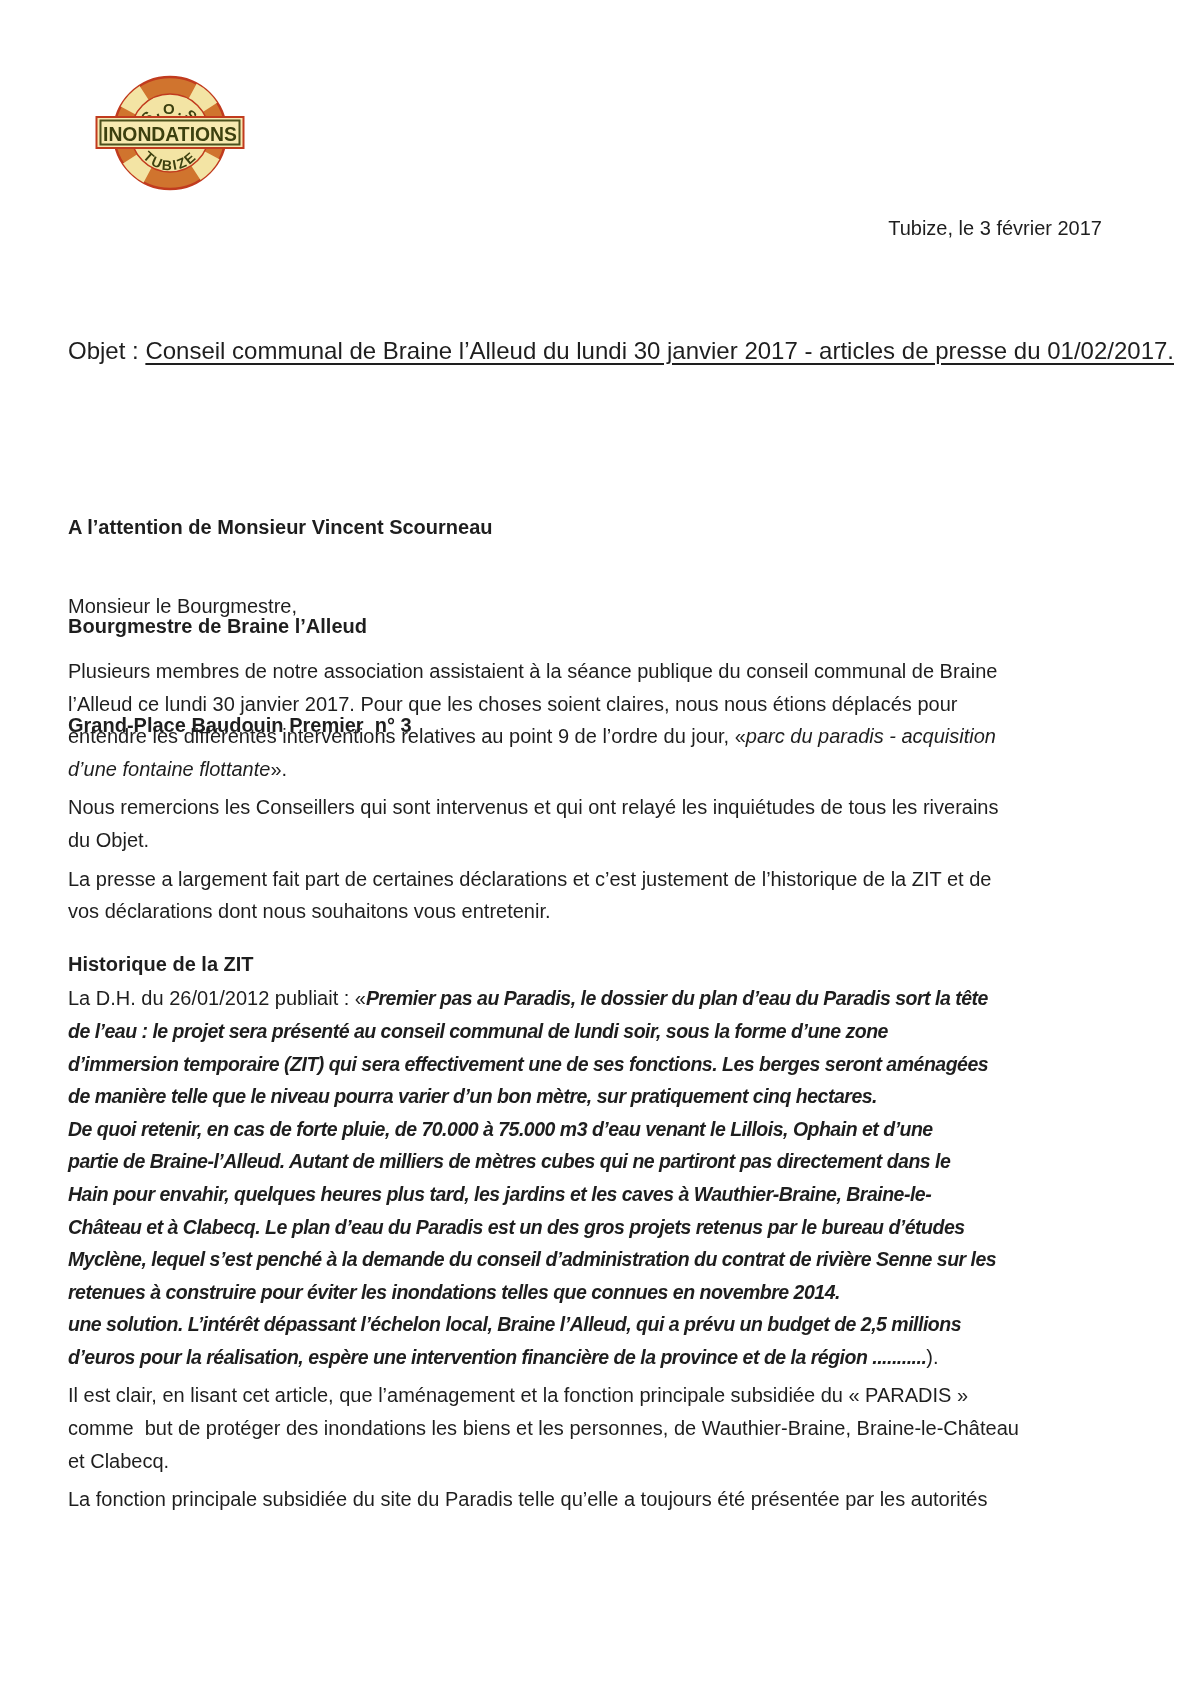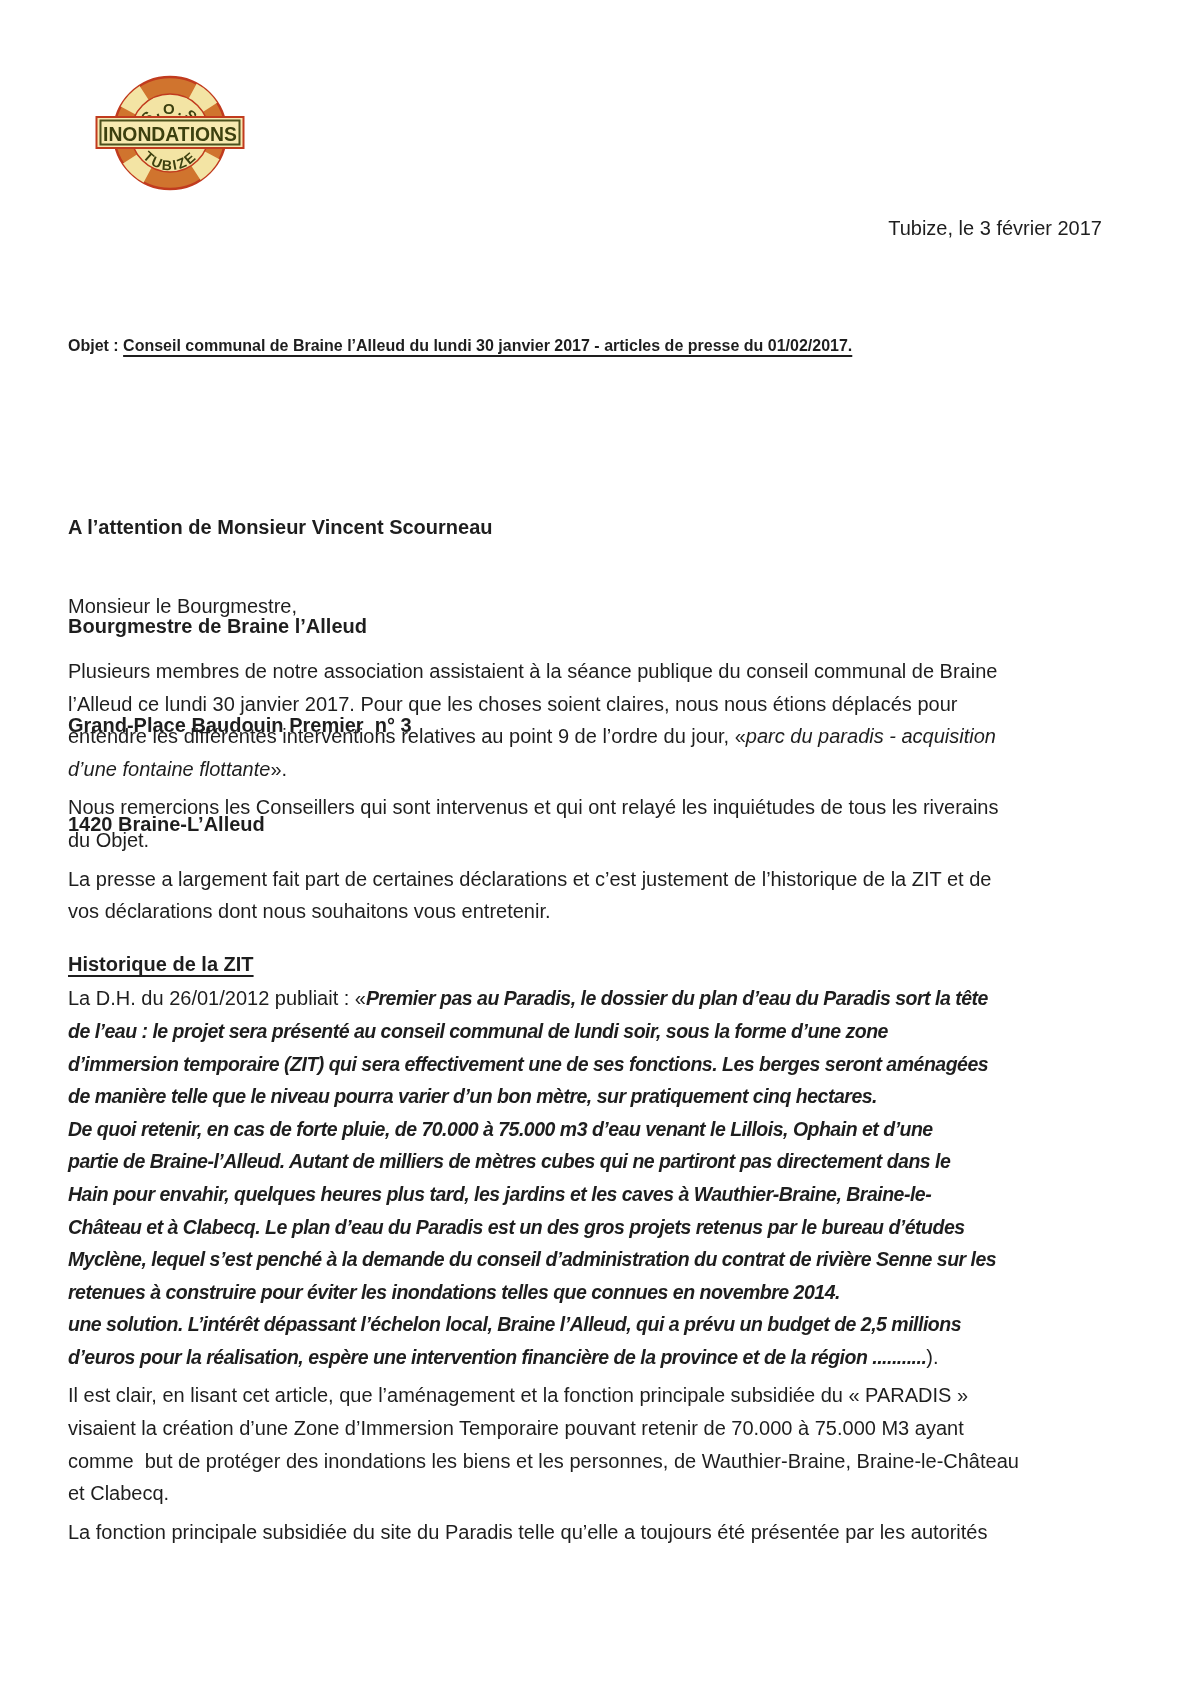--- a/index.html
+++ b/index.html
@@ -10,41 +10,41 @@
   
   .logo { position:absolute; top:72px; left:95px; width:150px; height:122px; }
   .logo svg { display:block; }
   
   .date-line {
     position:absolute; top:217px; left:0; right:88px;
     font-size:20px; text-align:right; white-space:pre;margin-left:31px;
   }
   .subject-line {
     position:absolute; top:337px; left:68px; right:20px;
-    font-size:16px; white-space:pre;font-weight:bold;
+    font-size:24px; white-space:pre;
   }
   .u { text-decoration:underline; text-underline-offset:4px; text-decoration-thickness:1.5px; }
   .recipient {
     position:absolute; top:445px; left:68px;
     font-size:20px; font-weight:bold; line-height:33px; white-space:pre;
   }
   .salutation {
     position:absolute; top:595px; left:68px; font-size:20px; white-space:pre;
   }
   .letter-body {
     position:absolute; top:655px; left:68px; right:28px;
     font-size:20px; line-height:32.6px;
   }
   .para { margin:0 0 6px 0; }
   .line { white-space:pre; }
   .run-r { }
   .run-i { font-style:italic; }
   .run-bi { font-style:italic; font-weight:bold; font-size:19.5px; letter-spacing:-0.5px; }
   .heading { margin:20px 0 2px 0; font-weight:bold; }
-  .heading .hu { text-decoration:underline; text-underline-offset:4px; text-decoration-thickness:1.5px; }
+  .heading .hu { text-underline-offset:4px; text-decoration-thickness:1.5px; }
 </style>
 </head>
 <body>
 
 <div class="page">
 
   <div class="logo">
     <svg width="150" height="122" viewBox="0 0 150 122" xmlns="http://www.w3.org/2000/svg">
       <defs>
         <path id="arcTop" d="M 50 56 A 29 29 0 0 1 100 56" fill="none"></path>
@@ -70,21 +70,20 @@
   </div>
 
   <div class="date-line">Tubize, le 3 février 2017</div>
 
   <div class="subject-line"><span>Objet : </span><span class="u">Conseil communal de Braine l’Alleud du lundi 30 janvier 2017 - articles de presse du 01/02/2017.</span></div>
 
   <div class="recipient">
     <div>A l’attention de Monsieur Vincent Scourneau</div>
     <div>Bourgmestre de Braine l’Alleud</div>
     <div>Grand-Place Baudouin Premier  n° 3</div>
-    <div>1420 Braine-L’Alleud</div>
   </div>
 
   <div class="salutation">Monsieur le Bourgmestre,</div>
 
   <div class="letter-body">
       <div class="para">
         <div class="line"><span class="run-r">Plusieurs membres de notre association assistaient à la séance publique du conseil communal de Braine</span></div>
         <div class="line"><span class="run-r">l’Alleud ce lundi 30 janvier 2017. Pour que les choses soient claires, nous nous étions déplacés pour</span></div>
         <div class="line"><span class="run-r">entendre les différentes interventions relatives au point 9 de l’ordre du jour, «</span><span class="run-i">parc du paradis - acquisition</span></div>
         <div class="line"><span class="run-i">d’une fontaine flottante</span><span class="run-r">».</span></div>
@@ -107,21 +106,20 @@
         <div class="line"><span class="run-bi">partie de Braine-l’Alleud. Autant de milliers de mètres cubes qui ne partiront pas directement dans le</span></div>
         <div class="line"><span class="run-bi">Hain pour envahir, quelques heures plus tard, les jardins et les caves à Wauthier-Braine, Braine-le-</span></div>
         <div class="line"><span class="run-bi">Château et à Clabecq. Le plan d’eau du Paradis est un des gros projets retenus par le bureau d’études</span></div>
         <div class="line"><span class="run-bi">Myclène, lequel s’est penché à la demande du conseil d’administration du contrat de rivière Senne sur les</span></div>
         <div class="line"><span class="run-bi">retenues à construire pour éviter les inondations telles que connues en novembre 2014.</span></div>
         <div class="line"><span class="run-bi">une solution. L’intérêt dépassant l’échelon local, Braine l’Alleud, qui a prévu un budget de 2,5 millions</span></div>
         <div class="line"><span class="run-bi">d’euros pour la réalisation, espère une intervention financière de la province et de la région ...........</span><span class="run-r">).</span></div>
       </div>
       <div class="para">
         <div class="line"><span class="run-r">Il est clair, en lisant cet article, que l’aménagement et la fonction principale subsidiée du « PARADIS »</span></div>
-        <div class="line"><span class="run-r">visaient la création d’une Zone d’Immersion Temporaire pouvant retenir de 70.000 à 75.000 M3 ayant</span></div>
         <div class="line"><span class="run-r">comme  but de protéger des inondations les biens et les personnes, de Wauthier-Braine, Braine-le-Château</span></div>
         <div class="line"><span class="run-r">et Clabecq.</span></div>
       </div>
       <div class="para">
         <div class="line"><span class="run-r">La fonction principale subsidiée du site du Paradis telle qu’elle a toujours été présentée par les autorités</span></div>
       </div>
     </div>
 
 </div>
 

